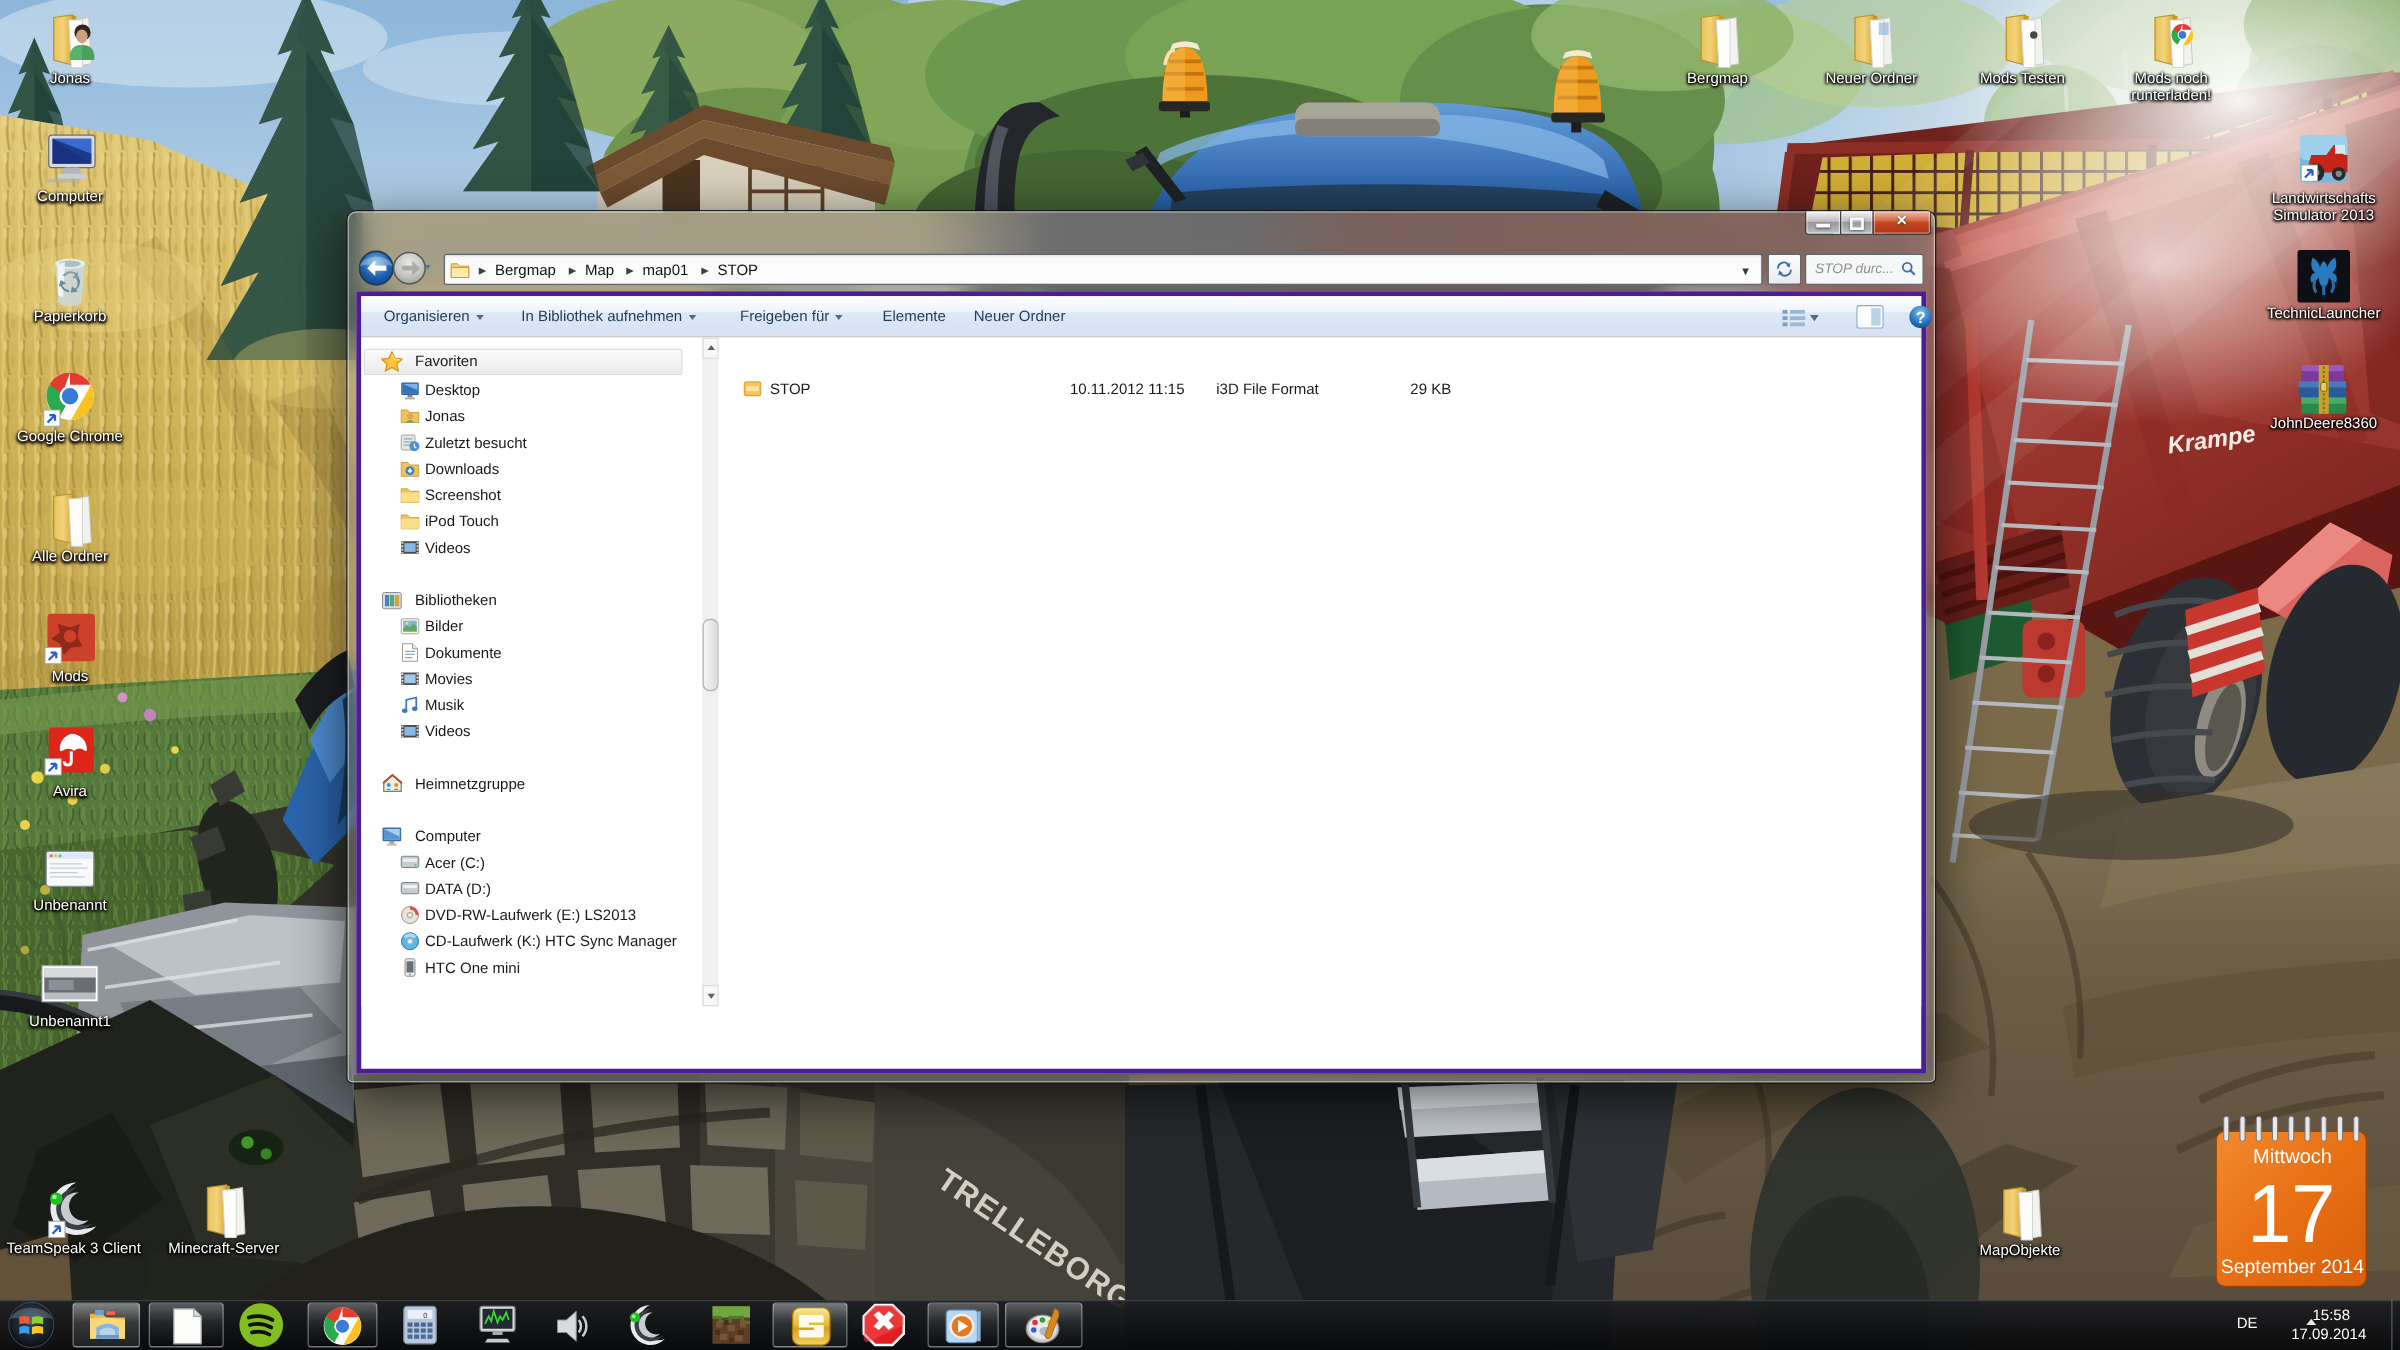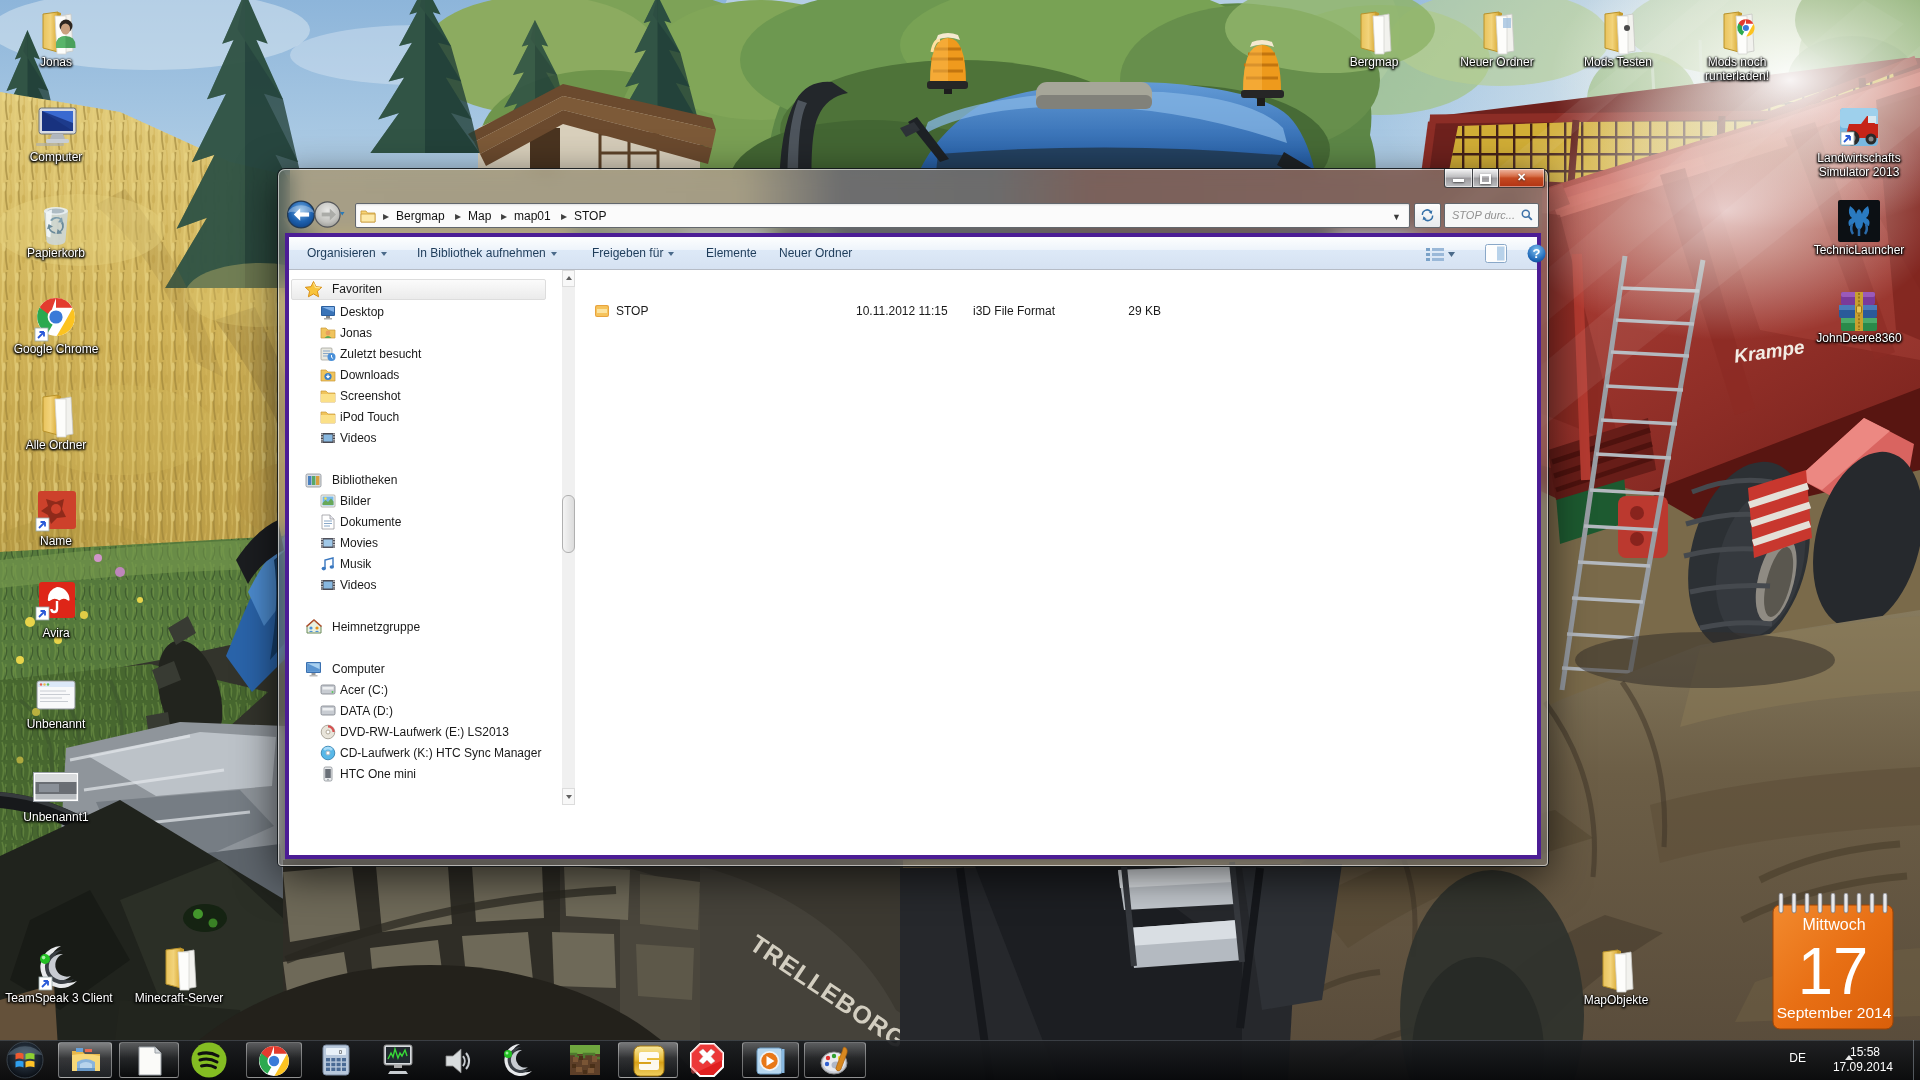--- a/index.html
+++ b/index.html
@@ -452,21 +452,21 @@
       </svg>
   <div class="lbl">Alle Ordner</div>
 </div>
 <div class="ico" style="left:1px;top:487px;width:110px">
   <svg width="48" height="48" viewBox="0 0 48 48">
     <rect x="6" y="4" width="38" height="38" rx="3" fill="#cd412b"></rect>
     <path d="M14,12 l10,3 8,-3 -2,10 4,8 -9,1 -6,6 -3,-9 -7,-4 7,-5 z" fill="#8f2a1a"></path>
     <circle cx="24" cy="22" r="5" fill="#cd412b"></circle>
     <use href="#sharrow" x="4" y="31"></use>
   </svg>
-  <div class="lbl">Name</div>
+  <div class="lbl">Mods</div>
 </div>
 <div class="ico" style="left:1px;top:579px;width:110px">
   <svg width="48" height="48" viewBox="0 0 48 48">
     <rect x="7" y="3" width="36" height="36" rx="3" fill="#de2618"></rect>
     <path d="M25,8 a12.5,12.5 0 0 1 12.5,12.5 q0,2 -1.8,0.8 a7,7 0 0 0 -8.4,0.3 a7.2,7.2 0 0 0 -9,-0.2 q-2.5,1.5 -2.5,-1 a12.5,12.5 0 0 1 9.2,-12.4" fill="#fff"></path>
     <path d="M25,22 l0,8 q0,3 -2.8,3 q-2.8,0 -2.8,-3" stroke="#fff" stroke-width="2.4" fill="none"></path>
     <use href="#sharrow" x="4" y="28"></use>
   </svg>
   <div class="lbl">Avira</div>
 </div>

